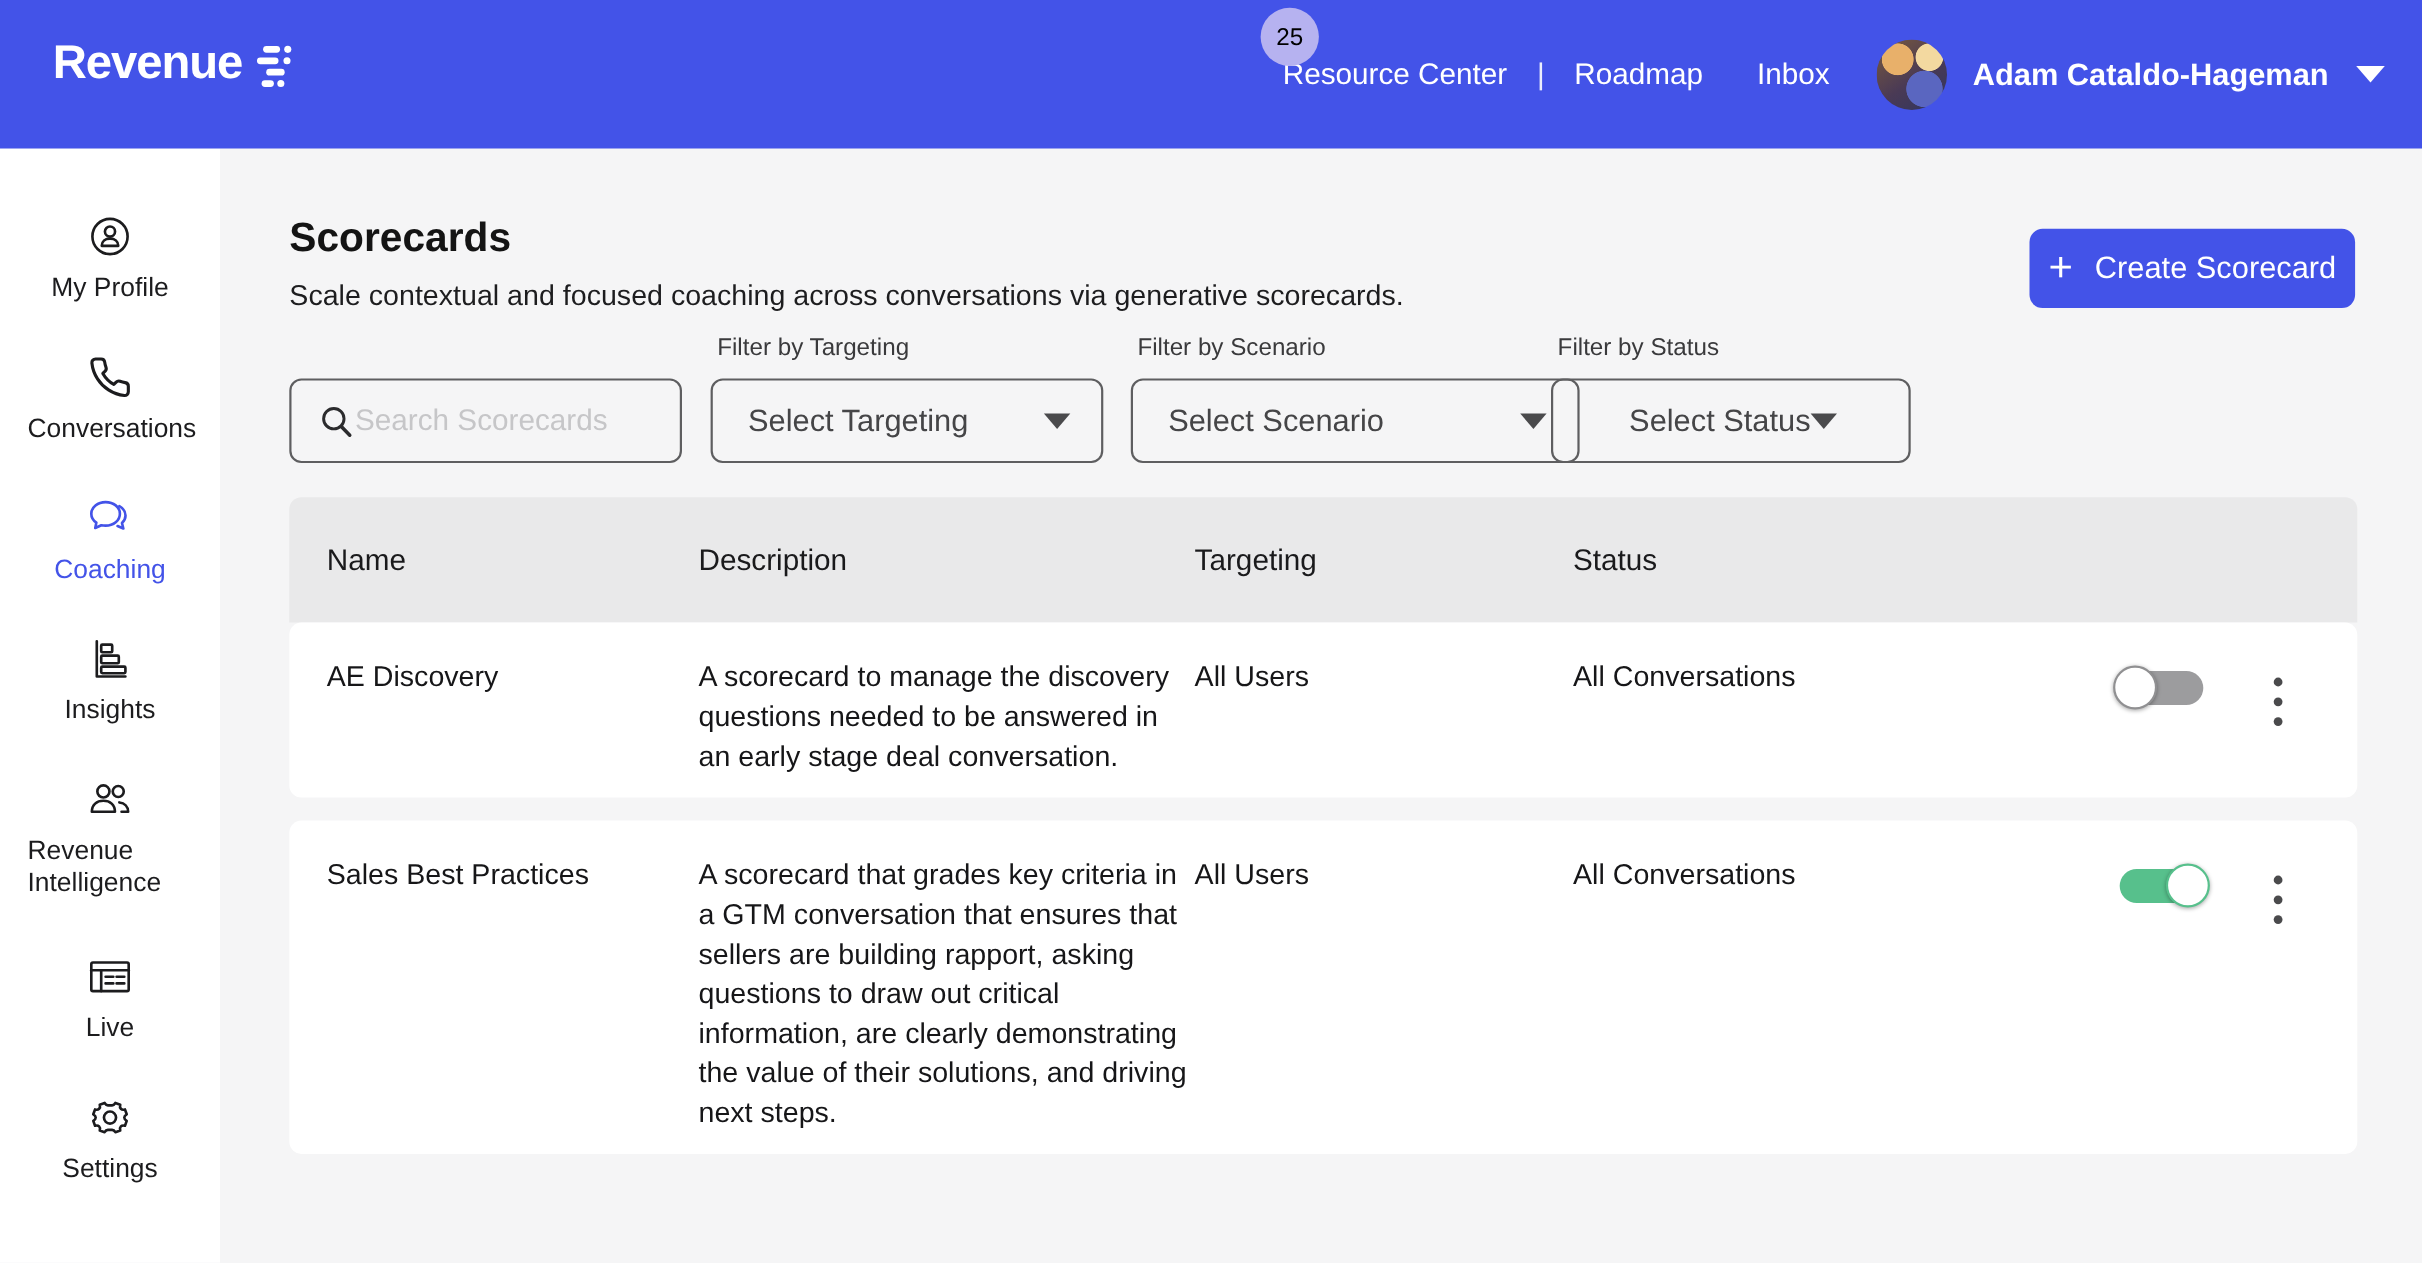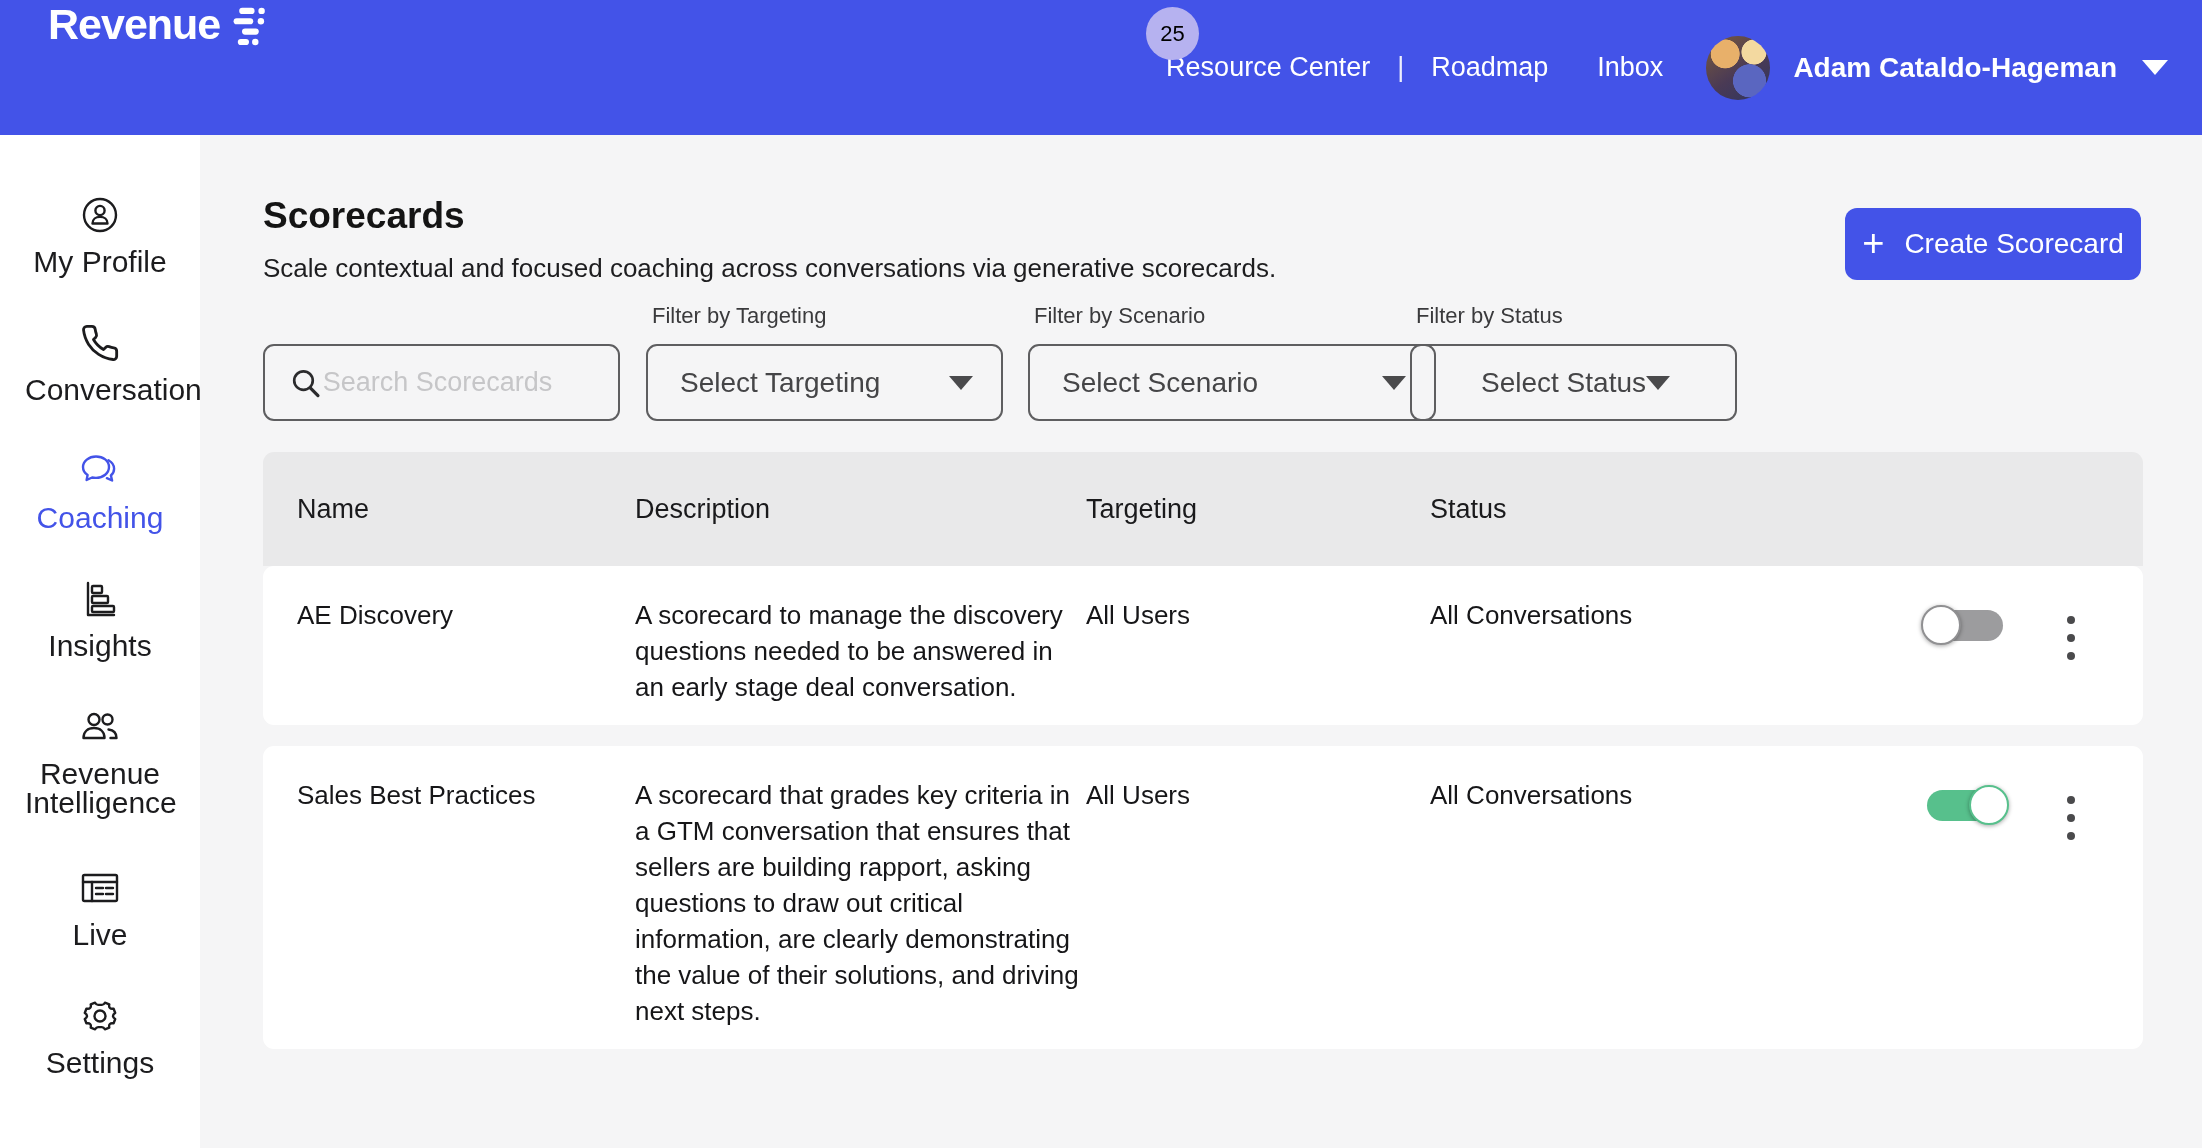--- a/index.html
+++ b/index.html
@@ -7,21 +7,21 @@
   body {
     font-family:"Liberation Sans", sans-serif;
     background:var(--page-bg,#f5f5f6);
     position:relative; overflow:hidden;
     color:#1c1c1e;
   }
 
   
   .topbar { position:absolute; left:0; top:0; width:2202px; height:135px;
     background:var(--brand,#4353e8); z-index:5; }
-  .logo-wrap { position:absolute; left:48px; top:0; height:115px; display:flex; gap:8px; }
+  .logo-wrap { position:absolute; left:48px; top:0; height:115px; display:flex; align-items:center; gap:8px; }
   .logo-text { color:#fff; font-size:43px; font-weight:bold; letter-spacing:-1px; }
   .logo-mark { width:42px; height:44px; margin-top:4px; }
   .notif-badge { position:absolute; left:1146px; top:7px; width:53px; height:53px;
     border-radius:50%; background:var(--badge,#b6b2f0); color:#000000; font-size:22px;
     display:flex; align-items:center; justify-content:center; z-index:6; }
   .topnav { position:absolute; right:34px; top:0; height:135px; display:flex; align-items:center; gap:27px; color:#fff; font-size:27px; }
   .topnav .navitem { cursor:default; }
   .nav-divider { opacity:.9; font-weight:300; }
   .nav-inbox { margin:0 16px 0 22px; }
   .avatar { width:64px; height:64px; border-radius:50%; overflow:hidden; flex:0 0 auto;
@@ -31,21 +31,21 @@
       radial-gradient(circle at 75% 25%, #f3d9a0 0 18%, rgba(0,0,0,0) 19%),
       linear-gradient(145deg, #7a5a3c 0%, #4a3a55 55%, #2e3560 100%); }
   .user-name { font-weight:bold; font-size:28px; margin-left:-4px; }
   .caret-down { width:0; height:0; border-left:13px solid transparent; border-right:13px solid transparent; border-top:15px solid #fff; margin-left:-2px; }
 
   
   .sidebar { position:absolute; left:0; top:135px; width:200px; height:1013px; background:#fff; }
   .sidebar-item { position:absolute; left:0; right:0; display:flex; flex-direction:column; align-items:center; gap:12px; color:#1c1c1e; cursor:pointer; }
   .sidebar-item .icon { width:40px; height:40px; display:flex; align-items:center; justify-content:center; }
   .sidebar-item .icon svg { width:40px; height:40px; }
-  .sidebar-item .slabel { font-size:30px; text-align:center; line-height:29px; max-width:150px; }
+  .sidebar-item .slabel { font-size:24px; line-height:29px; max-width:150px; }
   .sidebar-item.active { color:var(--brand,#4353e8); }
 
   
   .main { position:absolute; left:200px; top:135px; width:2002px; height:1013px; background:var(--page-bg,#f5f5f6); }
   .page-title { position:absolute; left:63px; top:60px; font-size:37px; font-weight:bold; color:#141414; }
   .page-subtitle { position:absolute; left:63px; top:118px; font-size:26px; color:#1d1d1f; }
 
   .create-btn { position:absolute; left:1645px; top:73px; width:296px; height:72px;
     background:var(--brand,#4353e8); color:#fff; border:none; border-radius:12px;
     font-family:inherit; font-size:28px; display:flex; align-items:center; justify-content:center; gap:20px; cursor:pointer; }

